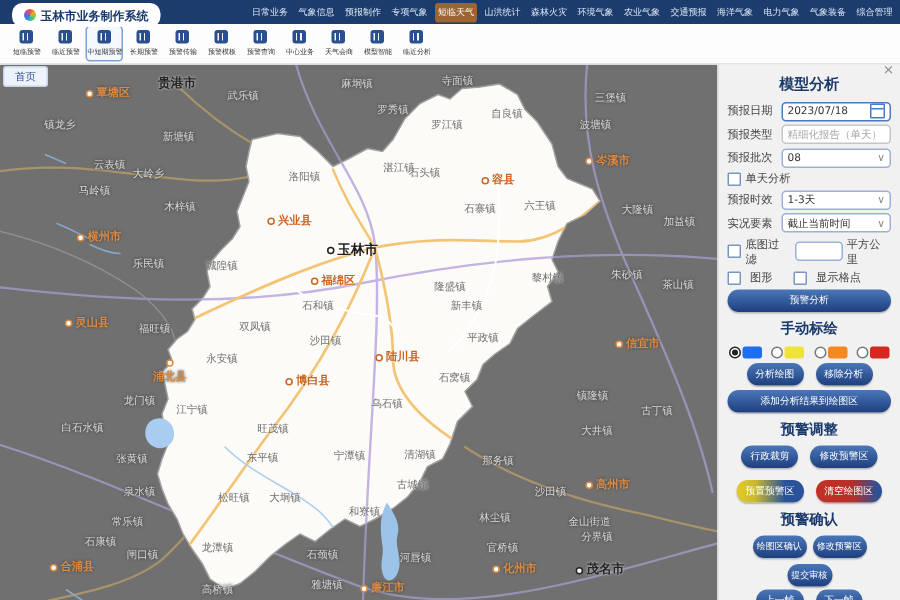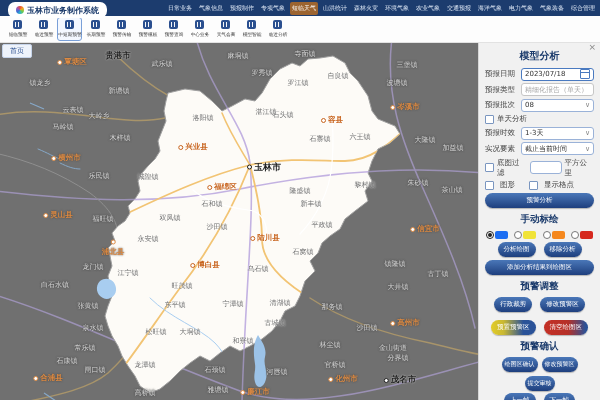--- a/index.html
+++ b/index.html
@@ -310,21 +310,21 @@
         <span class="map-label town-in" style="left: 222px; top: 69px; margin-left: 44px;">
           <span>湛江镇</span>
         </span>
         <span class="map-label town-in" style="left: 203px; top: 75px;">
           <span>洛阳镇</span>
         </span>
         <span class="map-label county-in" style="left: 193px; top: 104px;">
           <span class="dot"></span>
           <span>兴业县</span>
         </span>
-        <span class="map-label city-in" style="left: 264px; top: 124px; justify-content: space-between;">
+        <span class="map-label city-in" style="left: 235px; top: 124px; justify-content: space-between;">
           <span class="dot"></span>
           <span>玉林市</span>
         </span>
         <span class="map-label county-in" style="left: 222px; top: 144px;">
           <span class="dot"></span>
           <span>福绵区</span>
         </span>
         <span class="map-label town-in" style="left: 212px; top: 161px;">
           <span>石和镇</span>
         </span>
@@ -340,21 +340,21 @@
         <span class="map-label town-in" style="left: 322px; top: 182px;">
           <span>平政镇</span>
         </span>
         <span class="map-label town-in" style="left: 148px; top: 196px;">
           <span>永安镇</span>
         </span>
         <span class="map-label county-out" style="left: 113px; top: 205px; flex-direction: column;">
           <span class="dot"></span>
           <span>浦北县</span>
         </span>
-        <span class="map-label county-in" style="left: 205px; top: 222px; justify-content: space-between;">
+        <span class="map-label county-in" style="left: 205px; top: 211px; justify-content: space-between;">
           <span class="dot"></span>
           <span>博白县</span>
         </span>
         <span class="map-label county-in" style="left: 265px; top: 195px;">
           <span class="dot"></span>
           <span>陆川县</span>
         </span>
         <span class="map-label town-in" style="left: 303px; top: 209px;">
           <span>石窝镇</span>
         </span>

